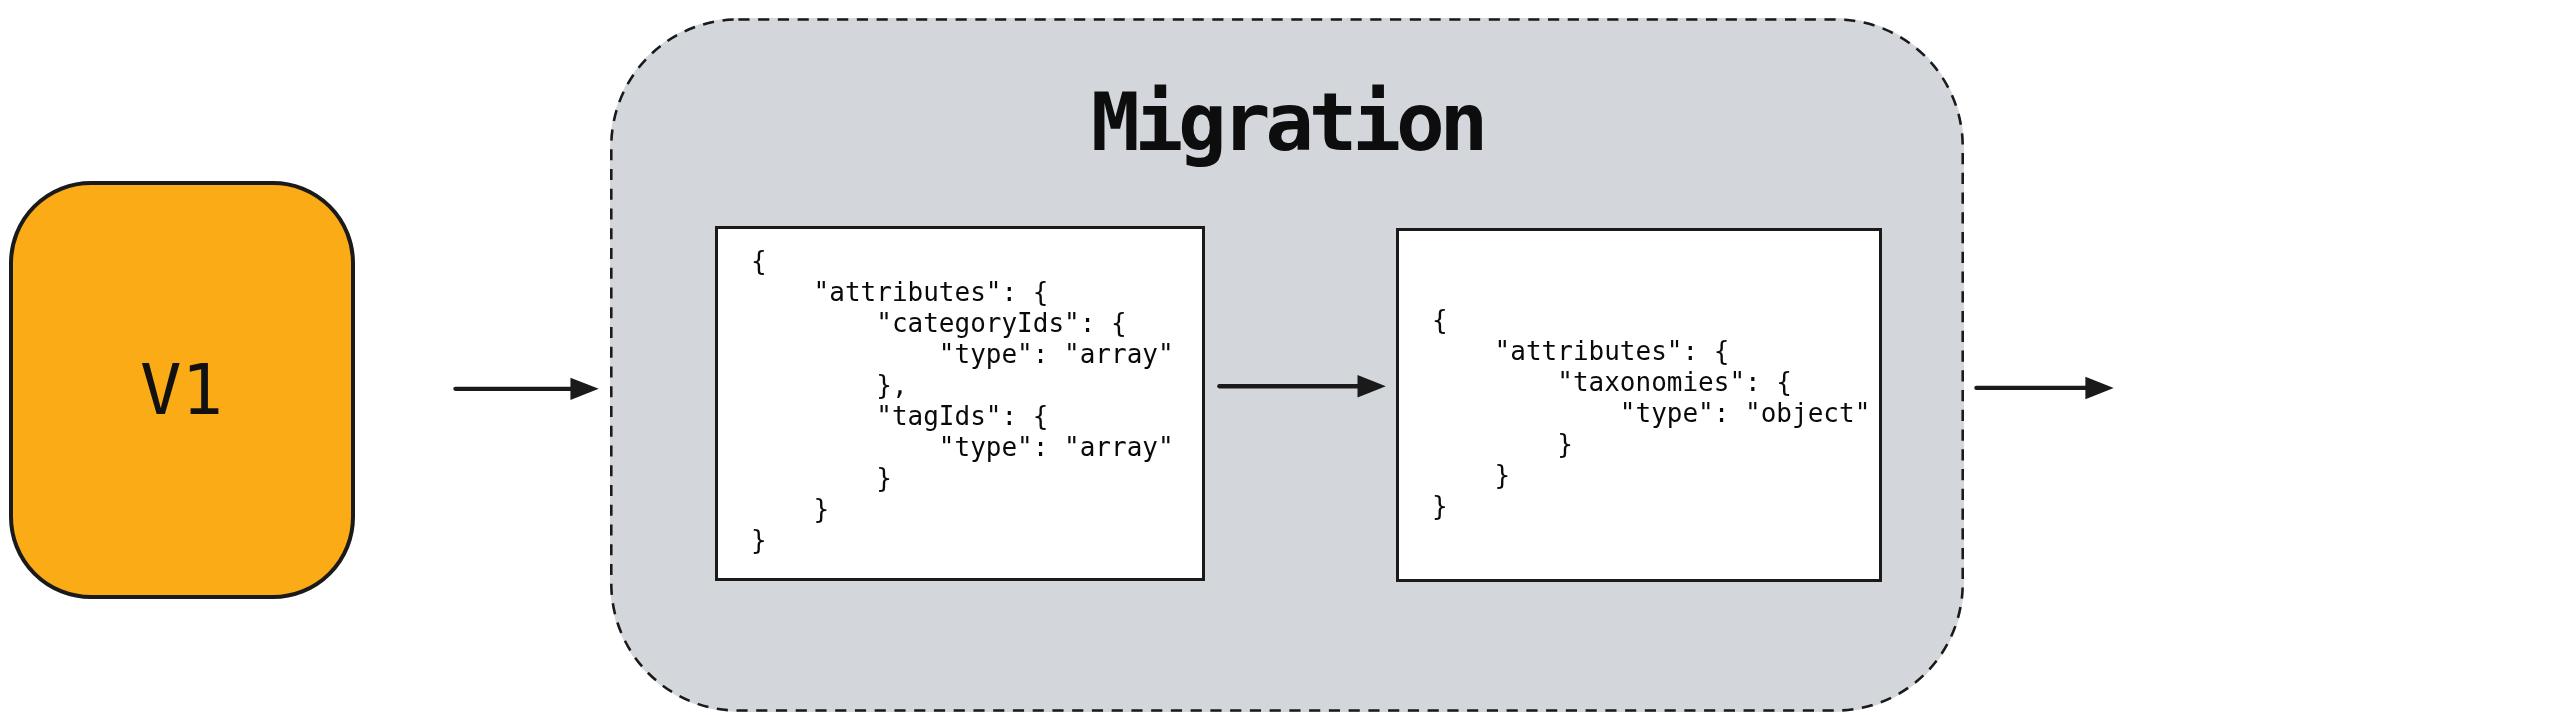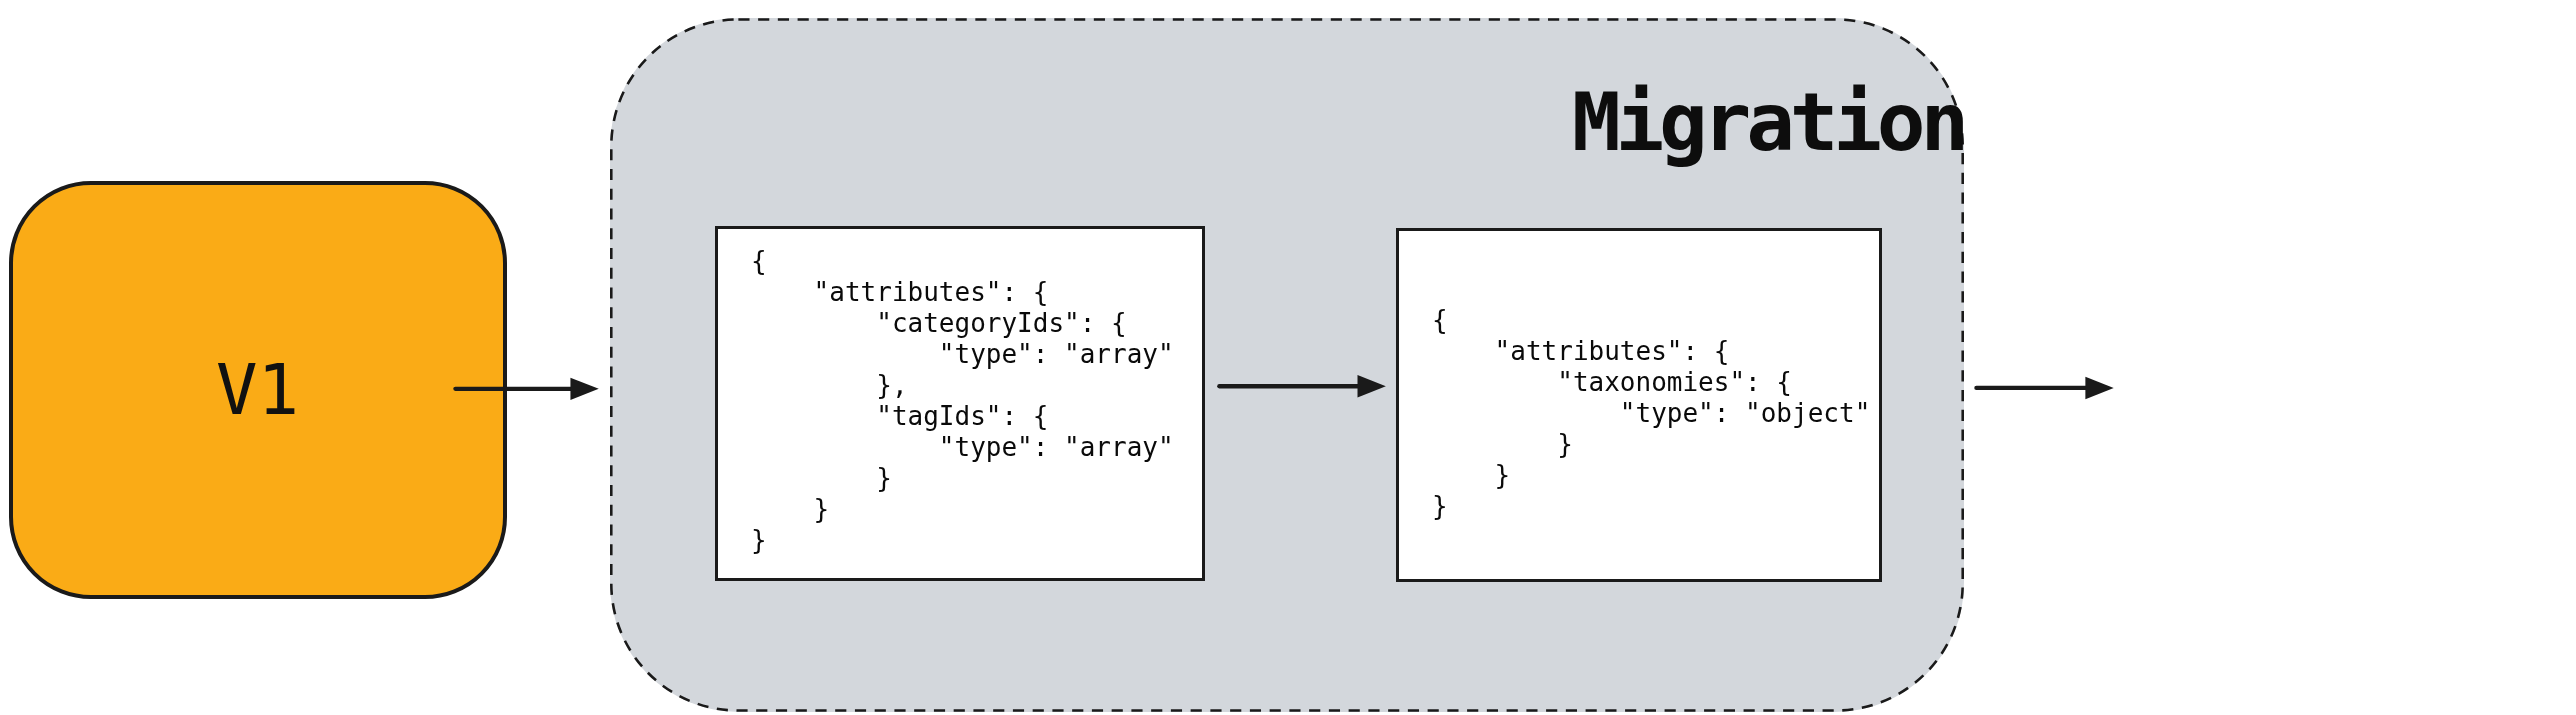--- a/index.html
+++ b/index.html
@@ -24,21 +24,21 @@
     justify-content: center;
     border: 4.3px solid #1a1a1a;
     border-radius: 82px;
     box-sizing: border-box;
     color: #111111;
     font-size: 69px;
     font-weight: 400;
   }
   #v1-node {
     left: 8.6px; top: 181px;
-    width: 498px; height: 418px;
+    width: 346px; height: 418px;
     background: var(--v1-fill, #FAAB16);
   }
   #v2-node {
     left: 2136px; top: 181px;
     width: 429px; height: 418px;
     background: var(--v2-fill, #76C02A);
   }
 
   
   .migration-container {
@@ -58,21 +58,21 @@
     fill: none;
     stroke: var(--stroke-color, #1a1a1a);
     stroke-width: 3;
     stroke-dasharray: 13 10;
   }
   .migration-title {
     position: absolute;
     left: 0;
     top: 57px;
     width: 100%;
-    text-align: right;
+    text-align: center;
     font-weight: bold;
     font-size: 81px;
     letter-spacing: -5.2px;
     color: #0d0d0d;
   }
 
   
   .code-box {
     position: absolute;
     background: #ffffff;

